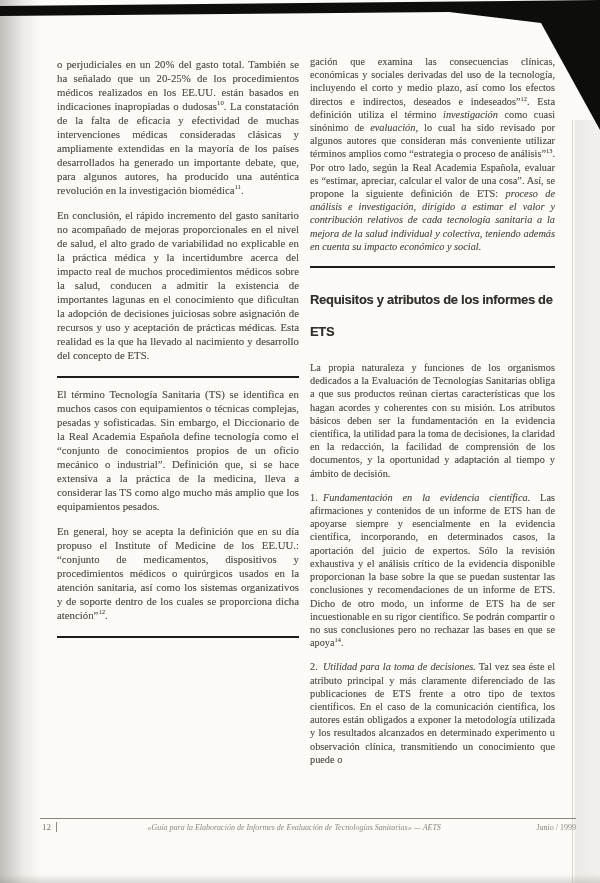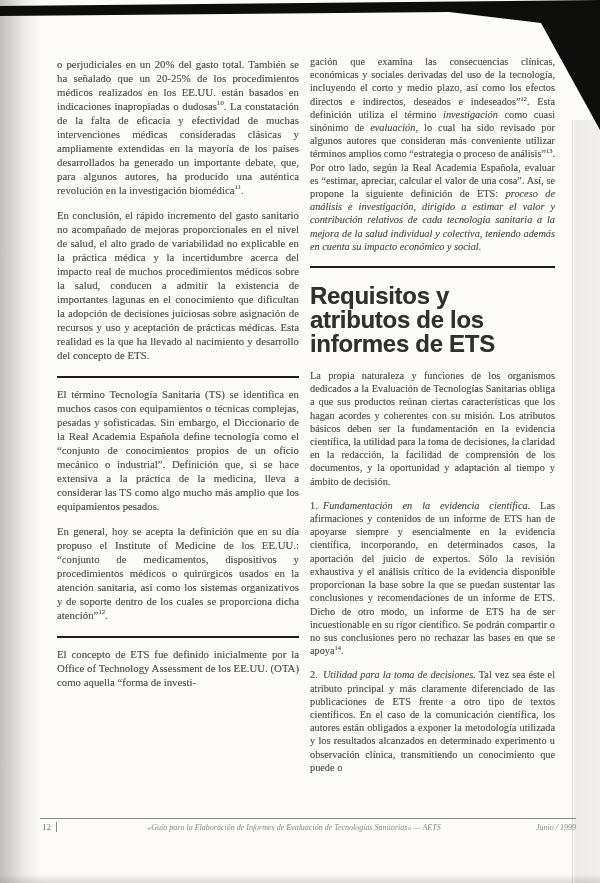--- a/index.html
+++ b/index.html
@@ -20,30 +20,30 @@
   .col{position:absolute;color:#56544c;text-align:justify;
     text-shadow:0 0 0.6px rgba(86,84,76,0.55);hyphens:auto;-webkit-hyphens:auto;}
   .col-left{left:57px;top:57px;width:242px;height:758px;font-size:10.8px;line-height:14px;overflow:hidden;}
   .col-right{left:310px;top:55px;width:245px;height:762px;font-size:10.3px;line-height:13.2px;overflow:hidden;}
   .para{margin:0 0 11px 0;}
   sup{font-size:0.62em;line-height:0;vertical-align:super;}
   i{}
 
   .section-rule{height:2px;background:#1e1d1b;margin:8px 0 9px 0;}
   .section-heading{font-family:"Liberation Sans",sans-serif;font-weight:bold;color:#31302c;
-    font-size:24px;line-height:24px;letter-spacing:-0.3px;margin:16px 0 13px 0;text-align:left;
+    font-size:13px;line-height:32px;letter-spacing:-0.3px;margin:16px 0 13px 0;text-align:left;
     text-shadow:0 0 0.5px rgba(49,48,44,0.5);}
 
   
   .footer{position:absolute;left:40px;top:818px;width:536px;z-index:6;
     border-top:1px solid #8a8882;padding-top:3px;display:flex;align-items:baseline;
     font-size:8px;color:#8a887f;}
   .footer .pageno{font-style:normal;color:#76746c;padding:0 5px 0 2px;border-right:1px solid #8a8882;margin-right:7px;font-size:9px;}
   .footer .src{font-style:italic;flex:1 1 auto;white-space:nowrap;overflow:hidden;text-align:center;}
-  .footer .date{font-style:italic;margin-left:12px;white-space:nowrap;text-align:right;}
+  .footer .date{margin-left:12px;white-space:nowrap;text-align:right;}
 </style>
 </head>
 <body>
 
 <div class="scan">
 
   <div class="scan-top-edge"></div>
   <div class="scan-left-shadow"></div>
   <div class="page-edge-right"></div>
   <div class="scan-bottom-shadow"></div>
@@ -52,21 +52,20 @@
     <p class="para"><span>o perjudiciales en un 20% del gasto total. También se ha señalado que un 20-25% de los procedimientos médicos realizados en los EE.UU. están basados en indicaciones inapropiadas o dudosas</span><sup>10</sup><span>. La constatación de la falta de eficacia y efectividad de muchas intervenciones médicas consideradas clásicas y ampliamente extendidas en la mayoría de los países desarrollados ha generado un importante debate, que, para algunos autores, ha producido una auténtica revolución en la investigación biomédica</span><sup>11</sup><span>.</span></p>
     <p class="para" style="margin-bottom:14px"><span>En conclusión, el rápido incremento del gasto sanitario no acompañado de mejoras proporcionales en el nivel de salud, el alto grado de variabilidad no explicable en la práctica médica y la incertidumbre acerca del impacto real de muchos procedimientos médicos sobre la salud, conducen a admitir la existencia de importantes lagunas en el conocimiento que dificultan la adopción de decisiones juiciosas sobre asignación de recursos y uso y aceptación de prácticas médicas. Esta realidad es la que ha llevado al nacimiento y desarrollo del concepto de ETS.</span></p>
 
     <div class="section-rule"></div>
 
     <p class="para"><span>El término Tecnología Sanitaria (TS) se identifica en muchos casos con equipamientos o técnicas complejas, pesadas y sofisticadas. Sin embargo, el Diccionario de la Real Academia Española define tecnología como el “conjunto de conocimientos propios de un oficio mecánico o industrial”. Definición que, si se hace extensiva a la práctica de la medicina, lleva a considerar las TS como algo mucho más amplio que los equipamientos pesados.</span></p>
     <p class="para" style="margin-bottom:14px"><span>En general, hoy se acepta la definición que en su día propuso el Institute of Medicine de los EE.UU.: “conjunto de medicamentos, dispositivos y procedimientos médicos o quirúrgicos usados en la atención sanitaria, así como los sistemas organizativos y de soporte dentro de los cuales se proporciona dicha atención”</span><sup>12</sup><span>.</span></p>
 
     <div class="section-rule"></div>
 
-    <p class="para"><span>El concepto de ETS fue definido inicialmente por la Office of Technology Assessment de los EE.UU. (OTA) como aquella “forma de investi-</span></p>
   </div>
 
   <div class="col col-right">
     <p class="para" style="margin-bottom:13px"><span>gación que examina las consecuencias clínicas, económicas y sociales derivadas del uso de la tecnología, incluyendo el corto y medio plazo, así como los efectos directos e indirectos, deseados e indeseados”</span><sup>12</sup><span>. Esta definición utiliza el término </span><i>investigación</i><span> como cuasi sinónimo de </span><i>evaluación</i><span>, lo cual ha sido revisado por algunos autores que consideran más conveniente utilizar términos amplios como “estrategia o proceso de análisis”</span><sup>13</sup><span>. Por otro lado, según la Real Academia Española, evaluar es “estimar, apreciar, calcular el valor de una cosa”. Así, se propone la siguiente definición de ETS: </span><i>proceso de análisis e investigación, dirigido a estimar el valor y contribución relativos de cada tecnología sanitaria a la mejora de la salud individual y colectiva, teniendo además en cuenta su impacto económico y social.</i></p>
 
     <div class="section-rule"></div>
     <h2 class="section-heading">Requisitos y atributos de los informes de ETS</h2>
 
     <p class="para"><span>La propia naturaleza y funciones de los organismos dedicados a la Evaluación de Tecnologías Sanitarias obliga a que sus productos reúnan ciertas características que los hagan acordes y coherentes con su misión. Los atributos básicos deben ser la fundamentación en la evidencia científica, la utilidad para la toma de decisiones, la claridad en la redacción, la facilidad de comprensión de los documentos, y la oportunidad y adaptación al tiempo y ámbito de decisión.</span></p>
     <p class="para"><span>1. </span><i>Fundamentación en la evidencia científica.</i><span> Las afirmaciones y contenidos de un informe de ETS han de apoyarse siempre y esencialmente en la evidencia científica, incorporando, en determinados casos, la aportación del juicio de expertos. Sólo la revisión exhaustiva y el análisis crítico de la evidencia disponible proporcionan la base sobre la que se puedan sustentar las conclusiones y recomendaciones de un informe de ETS. Dicho de otro modo, un informe de ETS ha de ser incuestionable en su rigor científico. Se podrán compartir o no sus conclusiones pero no rechazar las bases en que se apoya</span><sup>14</sup><span>.</span></p>

